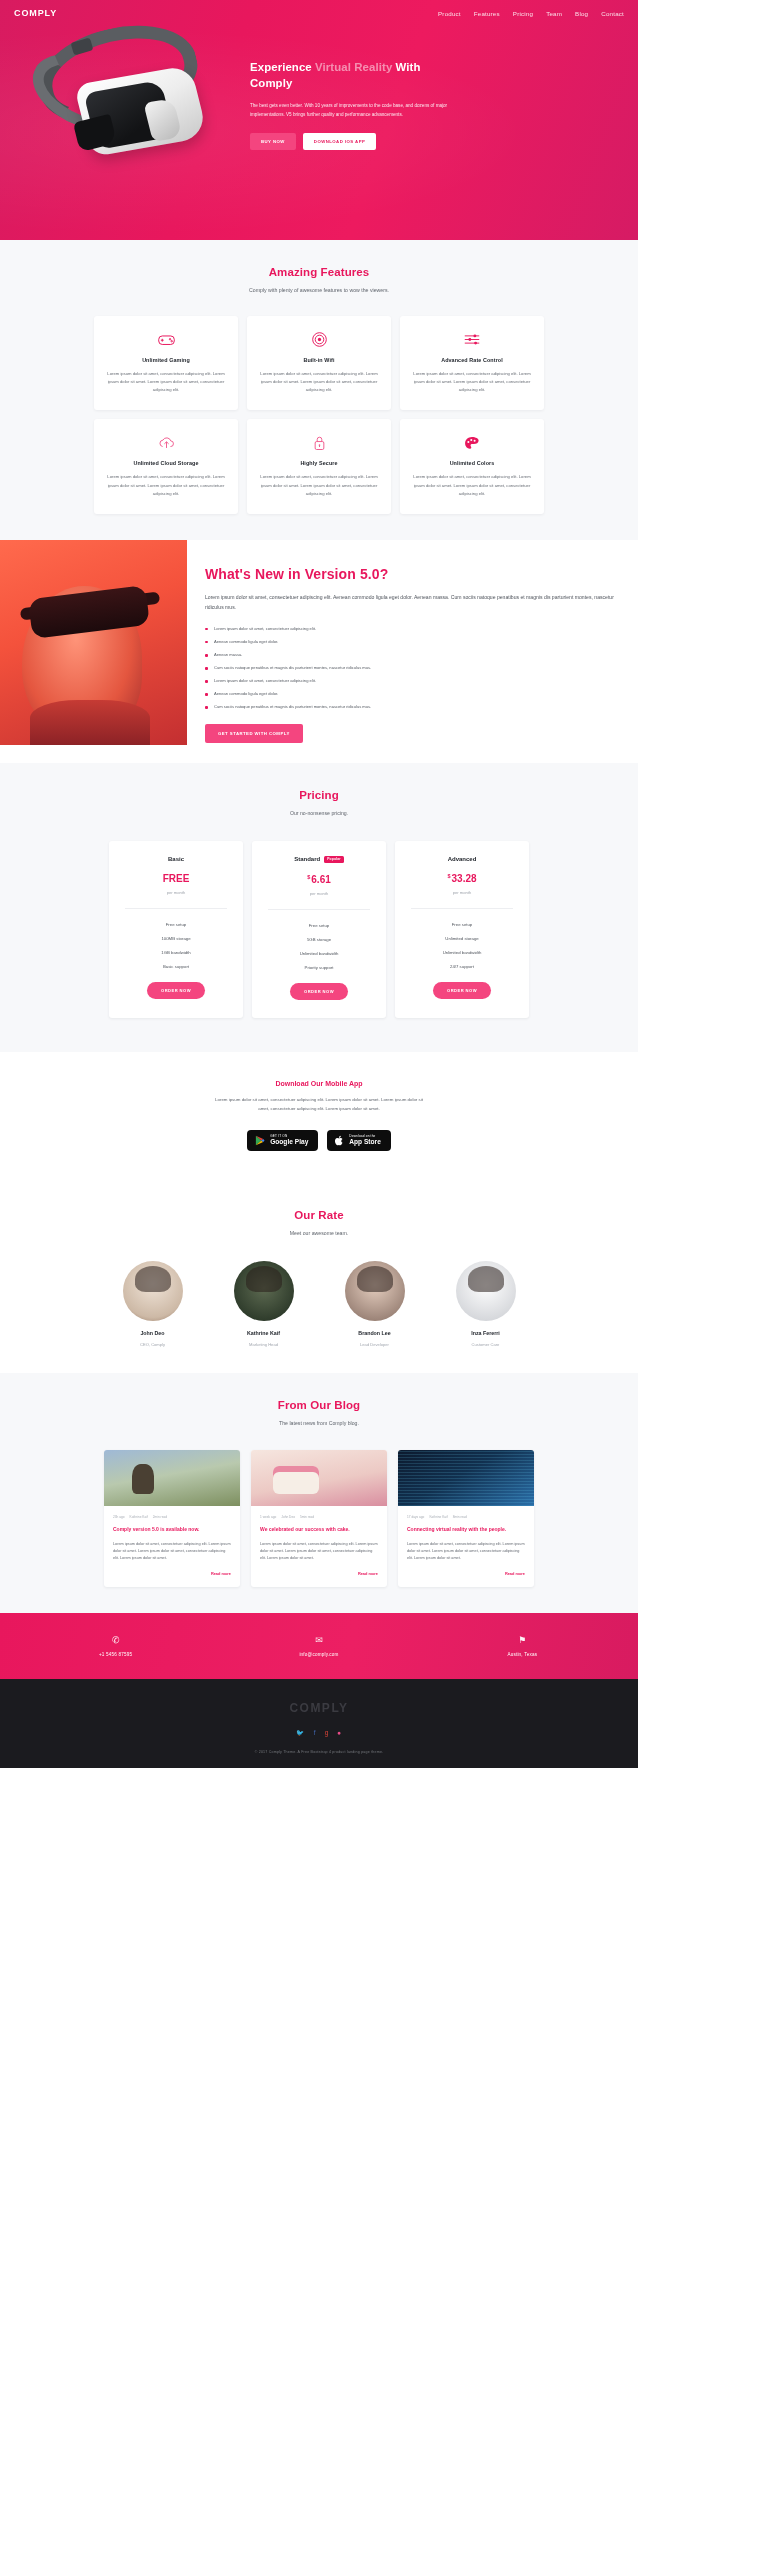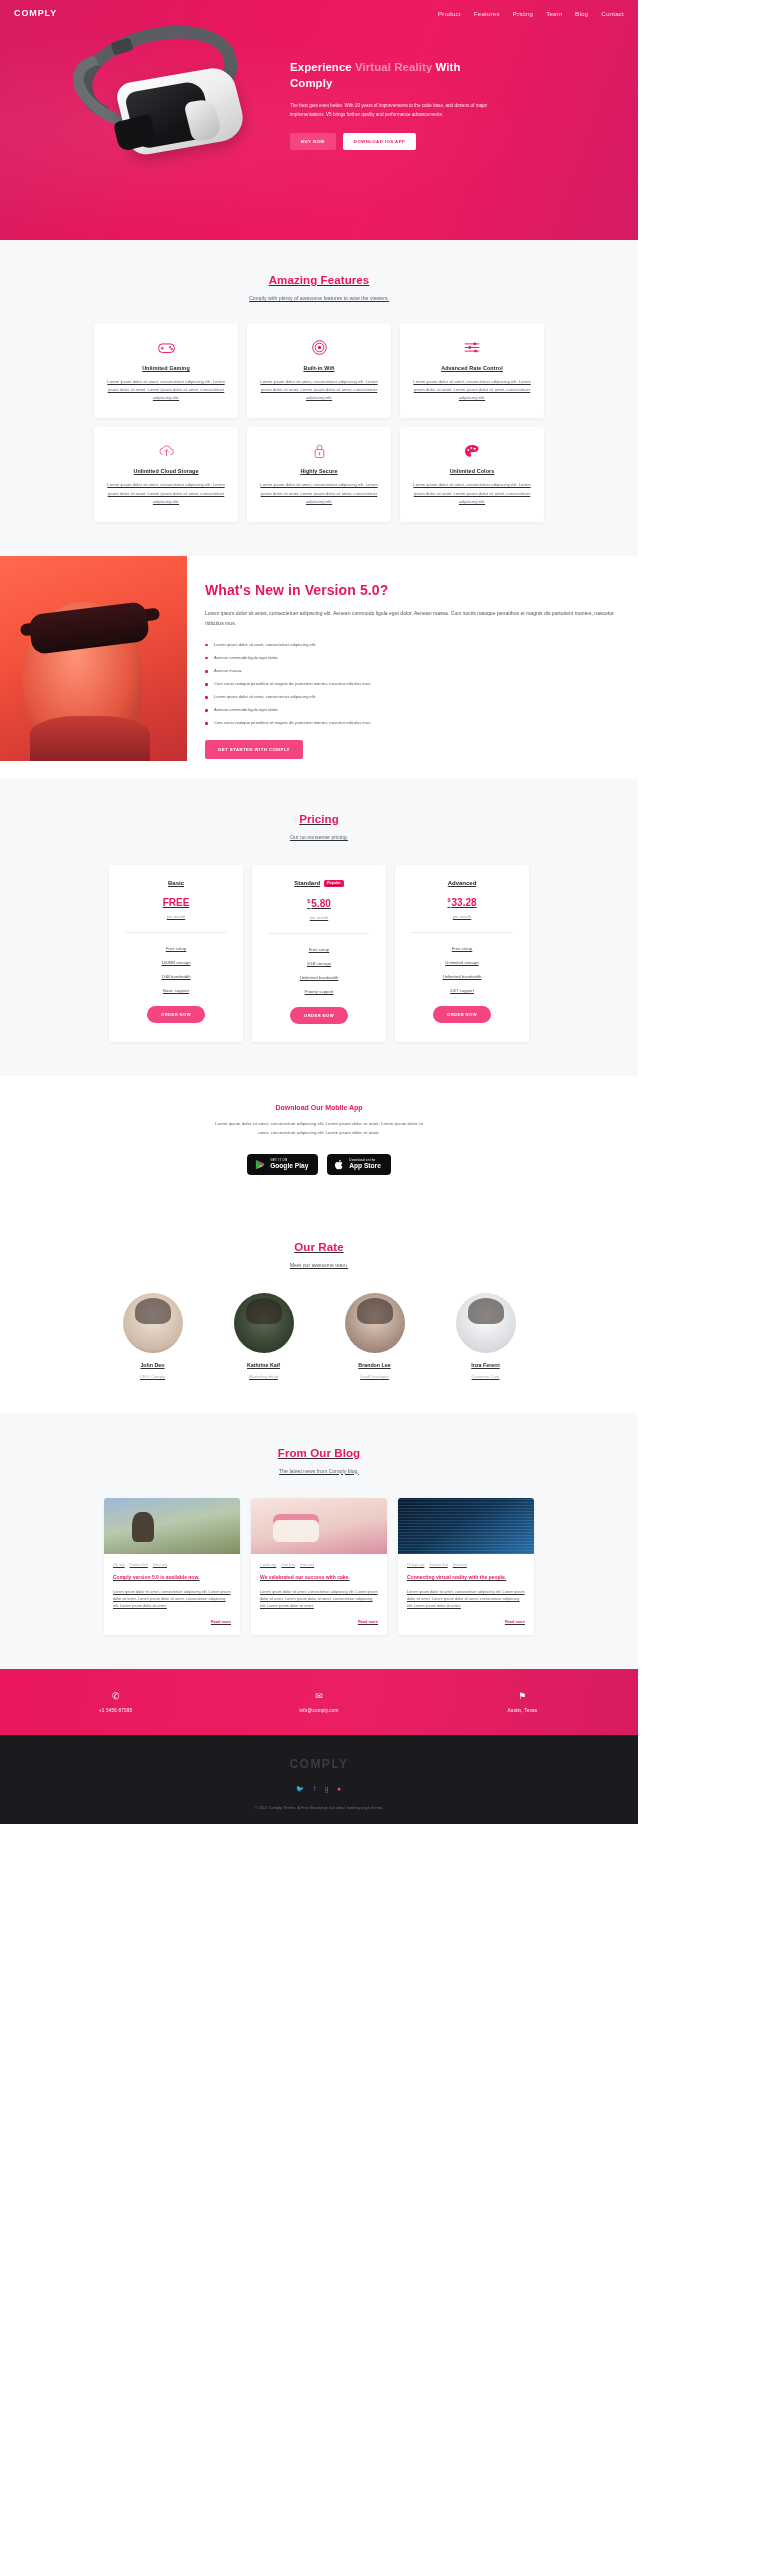--- a/index.html
+++ b/index.html
@@ -31,21 +31,21 @@
     padding: 8px 14px 0 14px;
   }
   .logo {
     color: #fff; font-weight: bold; font-size: 9px; letter-spacing: .9px;
   }
   .nav-links { display: flex; gap: 13px; align-items: center; }
   .nav-links a {
     color: rgba(255,255,255,.86); font-size: 6.2px; text-decoration: none;
     letter-spacing: .2px;
   }
-  .hero-inner { position: relative; z-index: 3; display: flex; height: 200px; margin-left: 40px; }
+  .hero-inner { position: relative; z-index: 3; display: flex; height: 200px; }
   .hero-art { width: 250px; position: relative; }
   .hero-copy { width: 300px; padding-top: 42px; }
   .hero-copy h1 {
     font-size: 11.4px; line-height: 1.38; font-weight: bold; color: #fff;
     letter-spacing: .1px; width: 215px;
   }
   .hero-copy h1 .soft { color: rgba(255,255,255,.5); }
   .hero-copy p {
     margin-top: 11px; font-size: 4.6px; line-height: 1.95;
     color: rgba(255,255,255,.9); width: 205px;
@@ -96,21 +96,21 @@
     position: absolute; left: 48px; top: 92px; width: 38px; height: 30px;
     background: #111214; border-radius: 6px 4px 14px 10px;
     transform: rotate(-14deg);
   }
   .vr .knob {
     position: absolute; left: 44px; top: 14px; width: 20px; height: 13px;
     background: #3f4246; border-radius: 3px; transform: rotate(-16deg);
   }
 
   
-  .section { padding: 34px 14px; text-decoration: underline; }
+  .section { padding: 26px 14px; }
   .bg-light { background: #f7f8fa; }
   .bg-white { background: #ffffff; }
   .sec-title {
     text-align: center; color: #e8175d; font-size: 11.5px; font-weight: bold;
     letter-spacing: .1px;
   }
   .sec-sub {
     text-align: center; color: #5f646c; font-size: 5.2px; line-height: 1.9;
     margin: 8px auto 0; max-width: 160px;
   }
@@ -171,21 +171,21 @@
   .wn-list li::before {
     content: ""; position: absolute; left: 0; top: 2px;
     width: 2.6px; height: 2.6px; background: #e8175d; border-radius: 1px;
   }
   .wn-cta { margin-top: 10px; }
   .btn-lg { padding: 7px 13px; font-size: 4.3px; }
 
   
   .price-grid {
     display: grid; grid-template-columns: repeat(3, 1fr);
-    gap: 9px; margin: 22px 95px 0;
+    gap: 9px; margin: 22px 95px 8px;
   }
   .price-card {
     background: #fff; border-radius: 3px; padding: 15px 10px 18px;
     text-align: center; box-shadow: 0 1px 3px rgba(20,25,40,.07);
   }
   .price-name {
     font-size: 6px; font-weight: bold; color: #22262d;
     display: flex; align-items: center; justify-content: center; gap: 4px;
   }
   .badge {
@@ -477,21 +477,21 @@
           <a class="btn btn-pink btn-round" href="#">ORDER NOW</a>
         </div>
       </div>
 
       <div class="price-card">
         <div class="price-name">
           <span>Standard</span>
           <span class="badge">Popular</span>
         </div>
         <div class="price-val">
-          <span class="cur">$</span><span>5.80</span>
+          <span class="cur">$</span><span>6.61</span>
         </div>
         <div class="price-per">per month</div>
         <div class="price-rule"></div>
         <ul class="price-feats">
           <li>Free setup</li>
           <li>5GB storage</li>
           <li>Unlimited bandwidth</li>
           <li>Priority support</li>
         </ul>
         <div class="price-btn">

